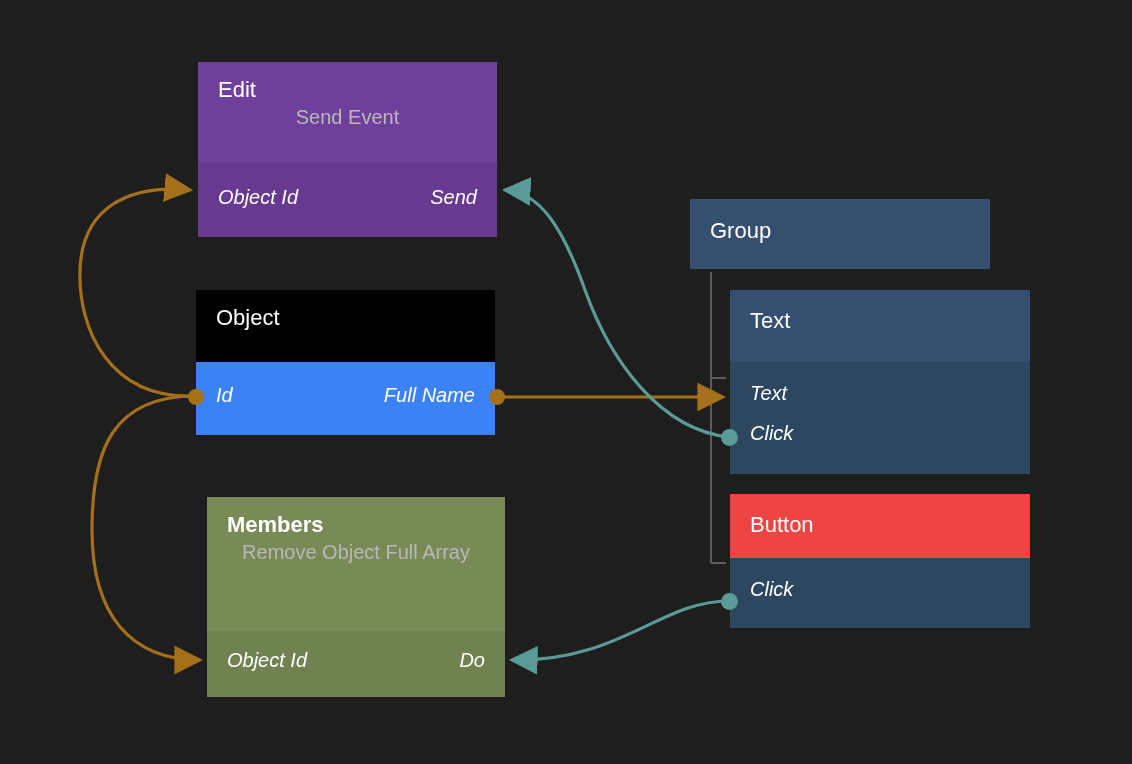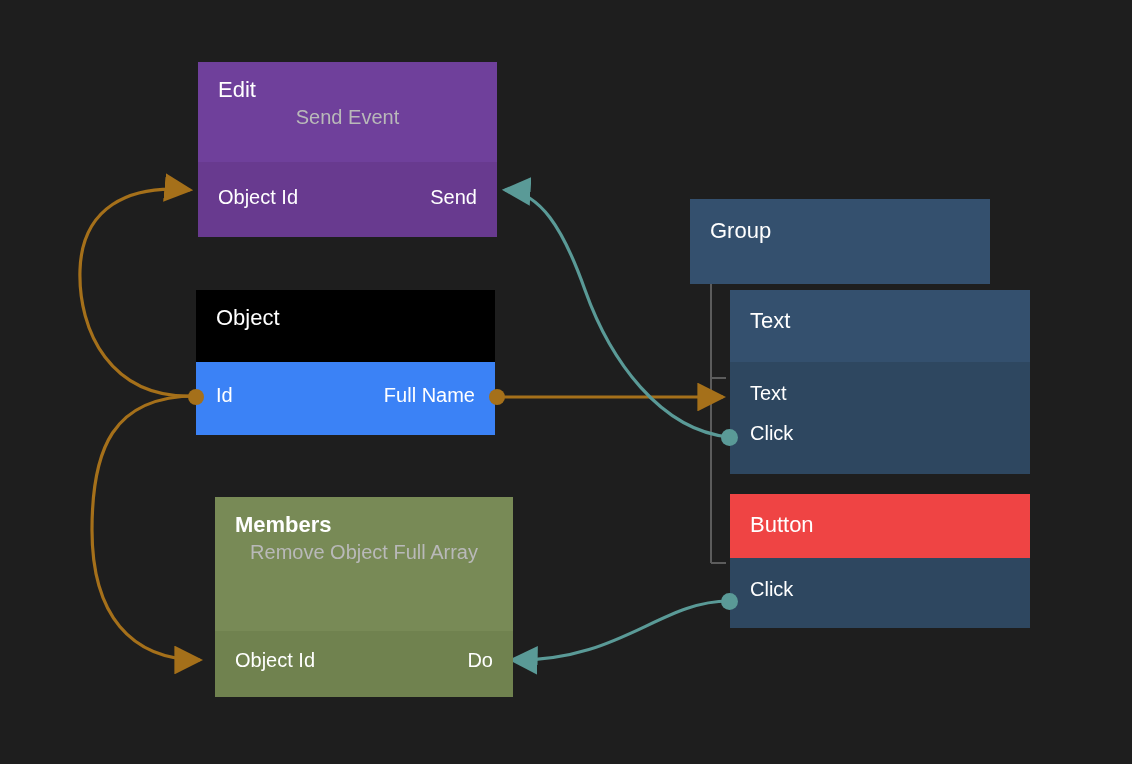--- a/index.html
+++ b/index.html
@@ -2,21 +2,21 @@
 <html><head>
 <meta charset="utf-8">
 <style>
   html,body{margin:0;padding:0;background:#1e1e1e;}
   body{width:1132px;height:764px;overflow:hidden;font-family:"Liberation Sans",sans-serif;}
   #canvas{position:relative;width:1132px;height:764px;background:#1e1e1e;}
   .wires{position:absolute;left:0;top:0;width:1132px;height:764px;pointer-events:none;}
 
   .node{position:absolute;box-sizing:border-box;}
   .node-head{box-sizing:border-box;padding:14px 20px 10px 20px;}
-  .node-body{box-sizing:border-box;padding:10px 20px 23px 20px;}
+  .node-body{box-sizing:border-box;padding:10px 20px 23px 20px;font-style:italic;}
 
   .title{font-size:22px;line-height:27px;color:#ffffff;}
   .title.bold{font-weight:bold;}
   .subtitle{font-size:20px;line-height:29px;color:#b9b9b9;font-weight:normal;text-align:center;}
 
   .row{display:flex;justify-content:space-between;align-items:center;
        font-size:20px;line-height:26px;color:#ffffff;white-space:nowrap;}
   .row .lft{text-align:left;}
   .row .rgt{text-align:center;}
   .row-single{font-size:20px;line-height:26px;color:#ffffff;}
@@ -25,26 +25,26 @@
   .n-edit{left:198px;top:62px;width:299px;}
   .n-edit .node-head{background:#6f409b;height:100px;}
   .n-edit .node-body{background:#683a8f;height:75px;padding-top:22px;}
 
   
   .n-object{left:196px;top:290px;width:299px;}
   .n-object .node-head{background:#000000;height:72px;}
   .n-object .node-body{background:#3b82f6;height:73px;padding-top:20px;}
 
   
-  .n-members{left:207px;top:497px;width:298px;margin-left:8px;}
+  .n-members{left:207px;top:497px;width:298px;}
   .n-members .node-head{background:#788a56;height:134px;}
   .n-members .node-body{background:#70824f;height:66px;padding-top:16px;}
 
   
-  .n-group{left:690px;top:199px;width:300px;height:85px;background:#34506e;}
+  .n-group{left:690px;top:199px;width:300px;height:70px;background:#34506e;}
   .n-group .node-head{padding-top:18px;}
 
   
   .n-text{left:730px;top:290px;width:300px;}
   .n-text .node-head{background:#34506e;height:72px;padding-top:17px;}
   .n-text .node-body{background:#2e4760;height:112px;padding-top:18px;}
   .n-text .node-body .row-single + .row-single{margin-top:14px;}
 
   
   .n-button{left:730px;top:494px;width:300px;}

